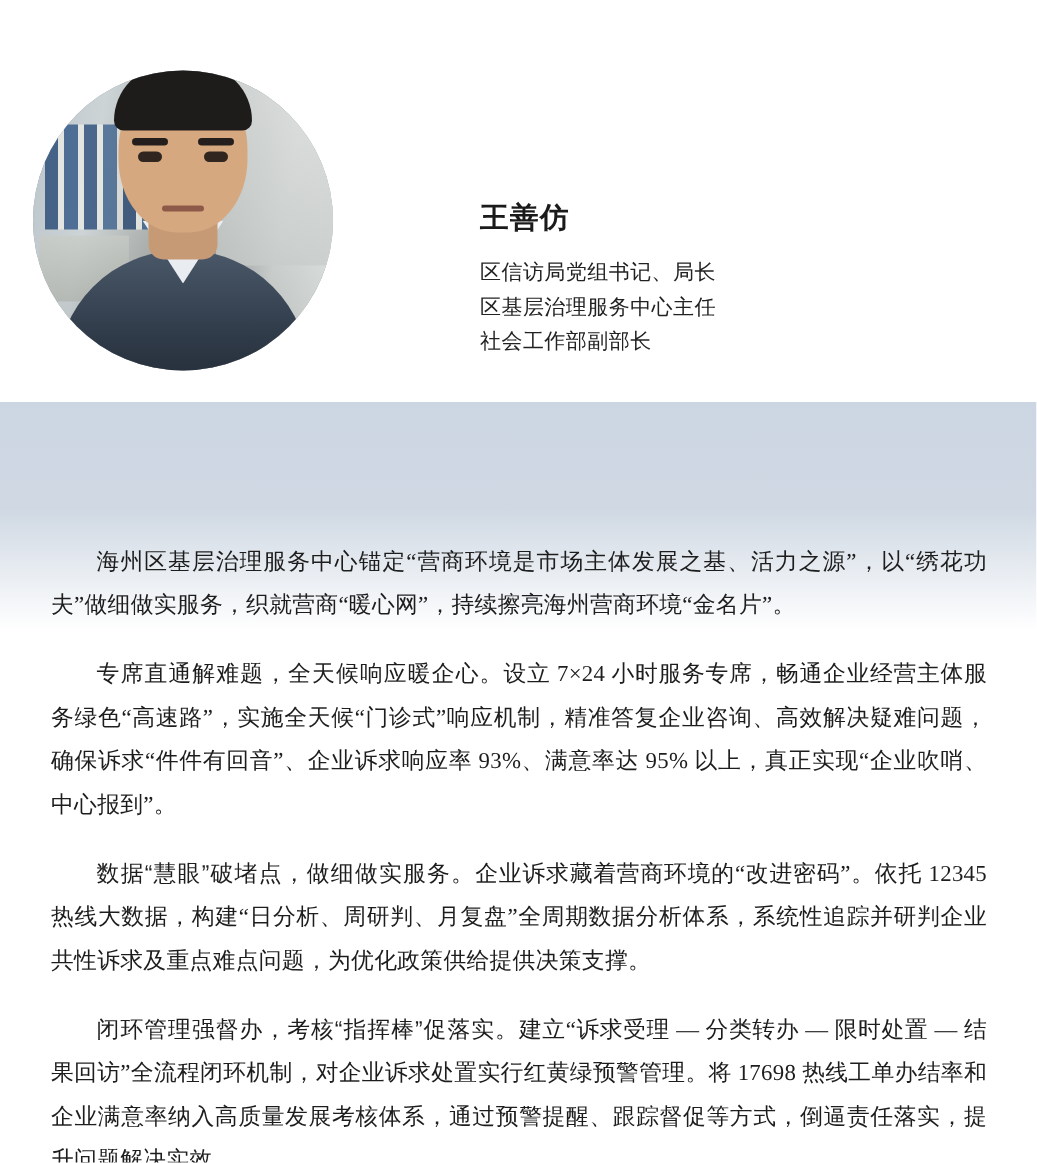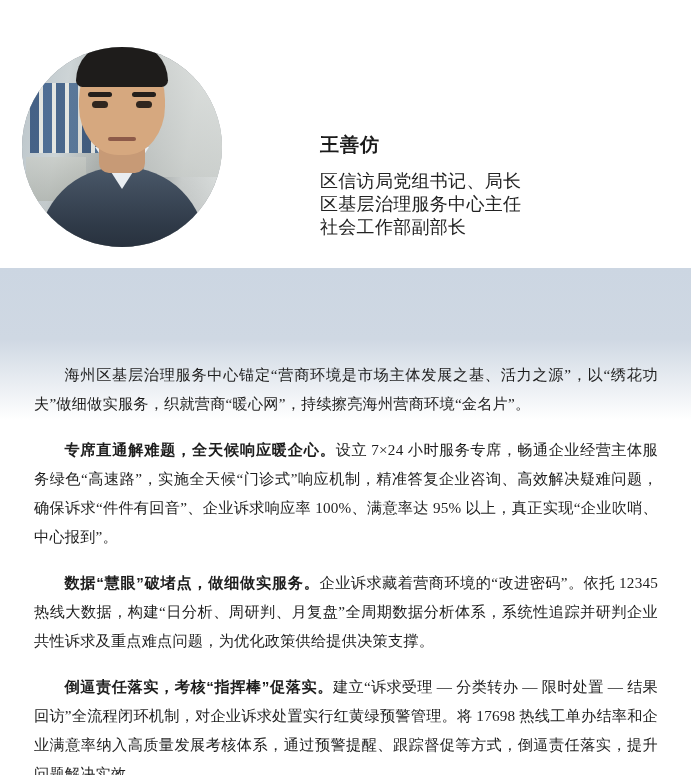--- a/index.html
+++ b/index.html
@@ -169,21 +169,21 @@
   .profile-name {
     font-family: "Liberation Sans", "DejaVu Sans", sans-serif;
     font-weight: bold;
     font-size: 19px;
     color: #1a1a1a;
     letter-spacing: 1px;
     margin-bottom: 12px;
   }
   .profile-title {
     font-family: "Liberation Sans", "DejaVu Sans", sans-serif;
-    font-size: 18px;
+    font-size: 14px;
     color: #222222;
     line-height: 23px;
     letter-spacing: .3px;
   }
 
   
   .body-panel {
     position: absolute;
     left: 0;
     top: 268px;
@@ -202,21 +202,21 @@
     font-size: 15.2px;
     line-height: 29px;
     color: #1d1d1d;
     text-align: justify;
     text-indent: 2em;
     margin: 0 0 17px 0;
     letter-spacing: .2px;
   }
   .para:last-child { margin-bottom: 0; }
   .lead {
-    font-weight: bold;
+    font-weight: normal;
     font-family: "Liberation Sans", "DejaVu Sans", sans-serif;
     letter-spacing: .5px;
   }
 </style>
 </head>
 <body>
 
 <div class="page">
 
   <div class="profile">
@@ -246,22 +246,22 @@
       <div class="profile-title">社会工作部副部长</div>
     </div>
 
   </div>
 
   <div class="body-panel">
     <div class="article">
 
       <p class="para"><span>海州区基层治理服务中心锚定“营商环境是市场主体发展之基、活力之源”，以“绣花功夫”做细做实服务，织就营商“暖心网”，持续擦亮海州营商环境“金名片”。</span></p>
 
-      <p class="para"><span class="lead">专席直通解难题，全天候响应暖企心。</span><span>设立 7×24 小时服务专席，畅通企业经营主体服务绿色“高速路”，实施全天候“门诊式”响应机制，精准答复企业咨询、高效解决疑难问题，确保诉求“件件有回音”、企业诉求响应率 100%、满意率达 95% 以上，真正实现“企业吹哨、中心报到”。</span></p>
+      <p class="para"><span class="lead">专席直通解难题，全天候响应暖企心。</span><span>设立 7×24 小时服务专席，畅通企业经营主体服务绿色“高速路”，实施全天候“门诊式”响应机制，精准答复企业咨询、高效解决疑难问题，确保诉求“件件有回音”、企业诉求响应率 93%、满意率达 95% 以上，真正实现“企业吹哨、中心报到”。</span></p>
 
       <p class="para"><span class="lead">数据“慧眼”破堵点，做细做实服务。</span><span>企业诉求藏着营商环境的“改进密码”。依托 12345 热线大数据，构建“日分析、周研判、月复盘”全周期数据分析体系，系统性追踪并研判企业共性诉求及重点难点问题，为优化政策供给提供决策支撑。</span></p>
 
-      <p class="para"><span class="lead">倒逼责任落实，考核“指挥棒”促落实。</span><span>建立“诉求受理 — 分类转办 — 限时处置 — 结果回访”全流程闭环机制，对企业诉求处置实行红黄绿预警管理。将 17698 热线工单办结率和企业满意率纳入高质量发展考核体系，通过预警提醒、跟踪督促等方式，倒逼责任落实，提升问题解决实效。</span></p>
+      <p class="para"><span class="lead">闭环管理强督办，考核“指挥棒”促落实。</span><span>建立“诉求受理 — 分类转办 — 限时处置 — 结果回访”全流程闭环机制，对企业诉求处置实行红黄绿预警管理。将 17698 热线工单办结率和企业满意率纳入高质量发展考核体系，通过预警提醒、跟踪督促等方式，倒逼责任落实，提升问题解决实效。</span></p>
 
     </div>
   </div>
 
 </div>
 
 </body></html>

